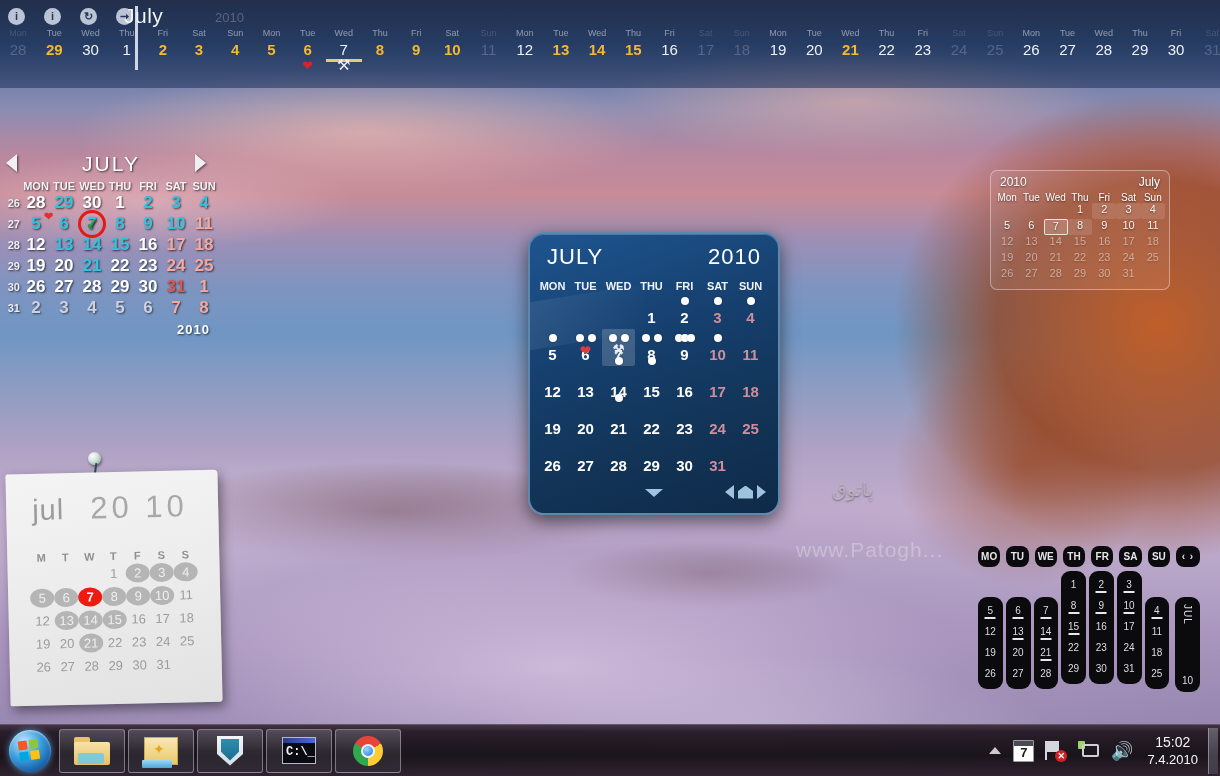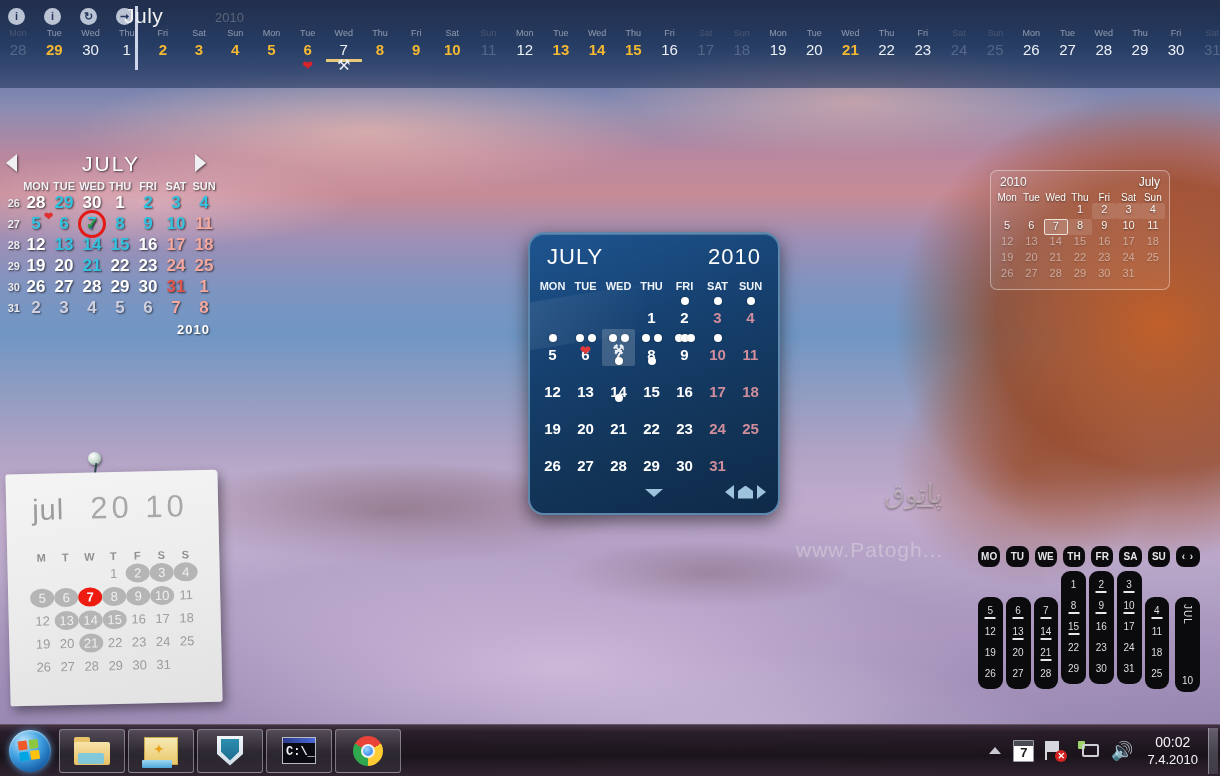--- a/index.html
+++ b/index.html
@@ -240,23 +240,23 @@
     background: radial-gradient(circle at 35% 32%, #ffffff 0%, #cfe0d8 45%, #7f9b90 100%);
     box-shadow: 1px 2px 3px rgba(0,0,0,.45);
   }
   #pin::after {
     content: ""; position: absolute; left: 6px; top: 11px;
     width: 2px; height: 20px; background: #2e4a4a; transform: rotate(8deg);
   }
 
   
   #wm-logo {
-    position: absolute; left: 884px; top: 478px;
-    font-size: 27px; color: rgba(235,225,225,.45);
-    text-shadow: 0 1px 2px rgba(0,0,0,.4); direction: rtl; text-decoration: underline;
+    position: absolute; left: 832px; top: 478px;
+    font-size: 19px; color: rgba(235,225,225,.45);
+    text-shadow: 0 1px 2px rgba(0,0,0,.4); direction: rtl;
   }
   #wm-url {
     position: absolute; left: 796px; top: 538px;
     font-size: 21px; color: rgba(232,226,232,.42);
     letter-spacing: 1px;
   }
 
   
   #taskbar {
     position: absolute; left: 0; bottom: 0; width: 1220px; height: 52px;
@@ -896,20 +896,20 @@
         <div class="pole"></div>
           <div class="flag"></div>
           <div class="x">✕</div>
       </div>
       <div class="tr-mon">
         <div class="plug"></div>
           <div class="scr"></div>
       </div>
       <div class="tr-spk">🔊</div>
       <div class="tr-clock">
-        <div class="tr-time">00:02</div>
+        <div class="tr-time">15:02</div>
         <div class="tr-date">7.4.2010</div>
       </div>
       <div class="tr-show"></div>
     </div>
   </div>
 
 </div>
 
 </body></html>

